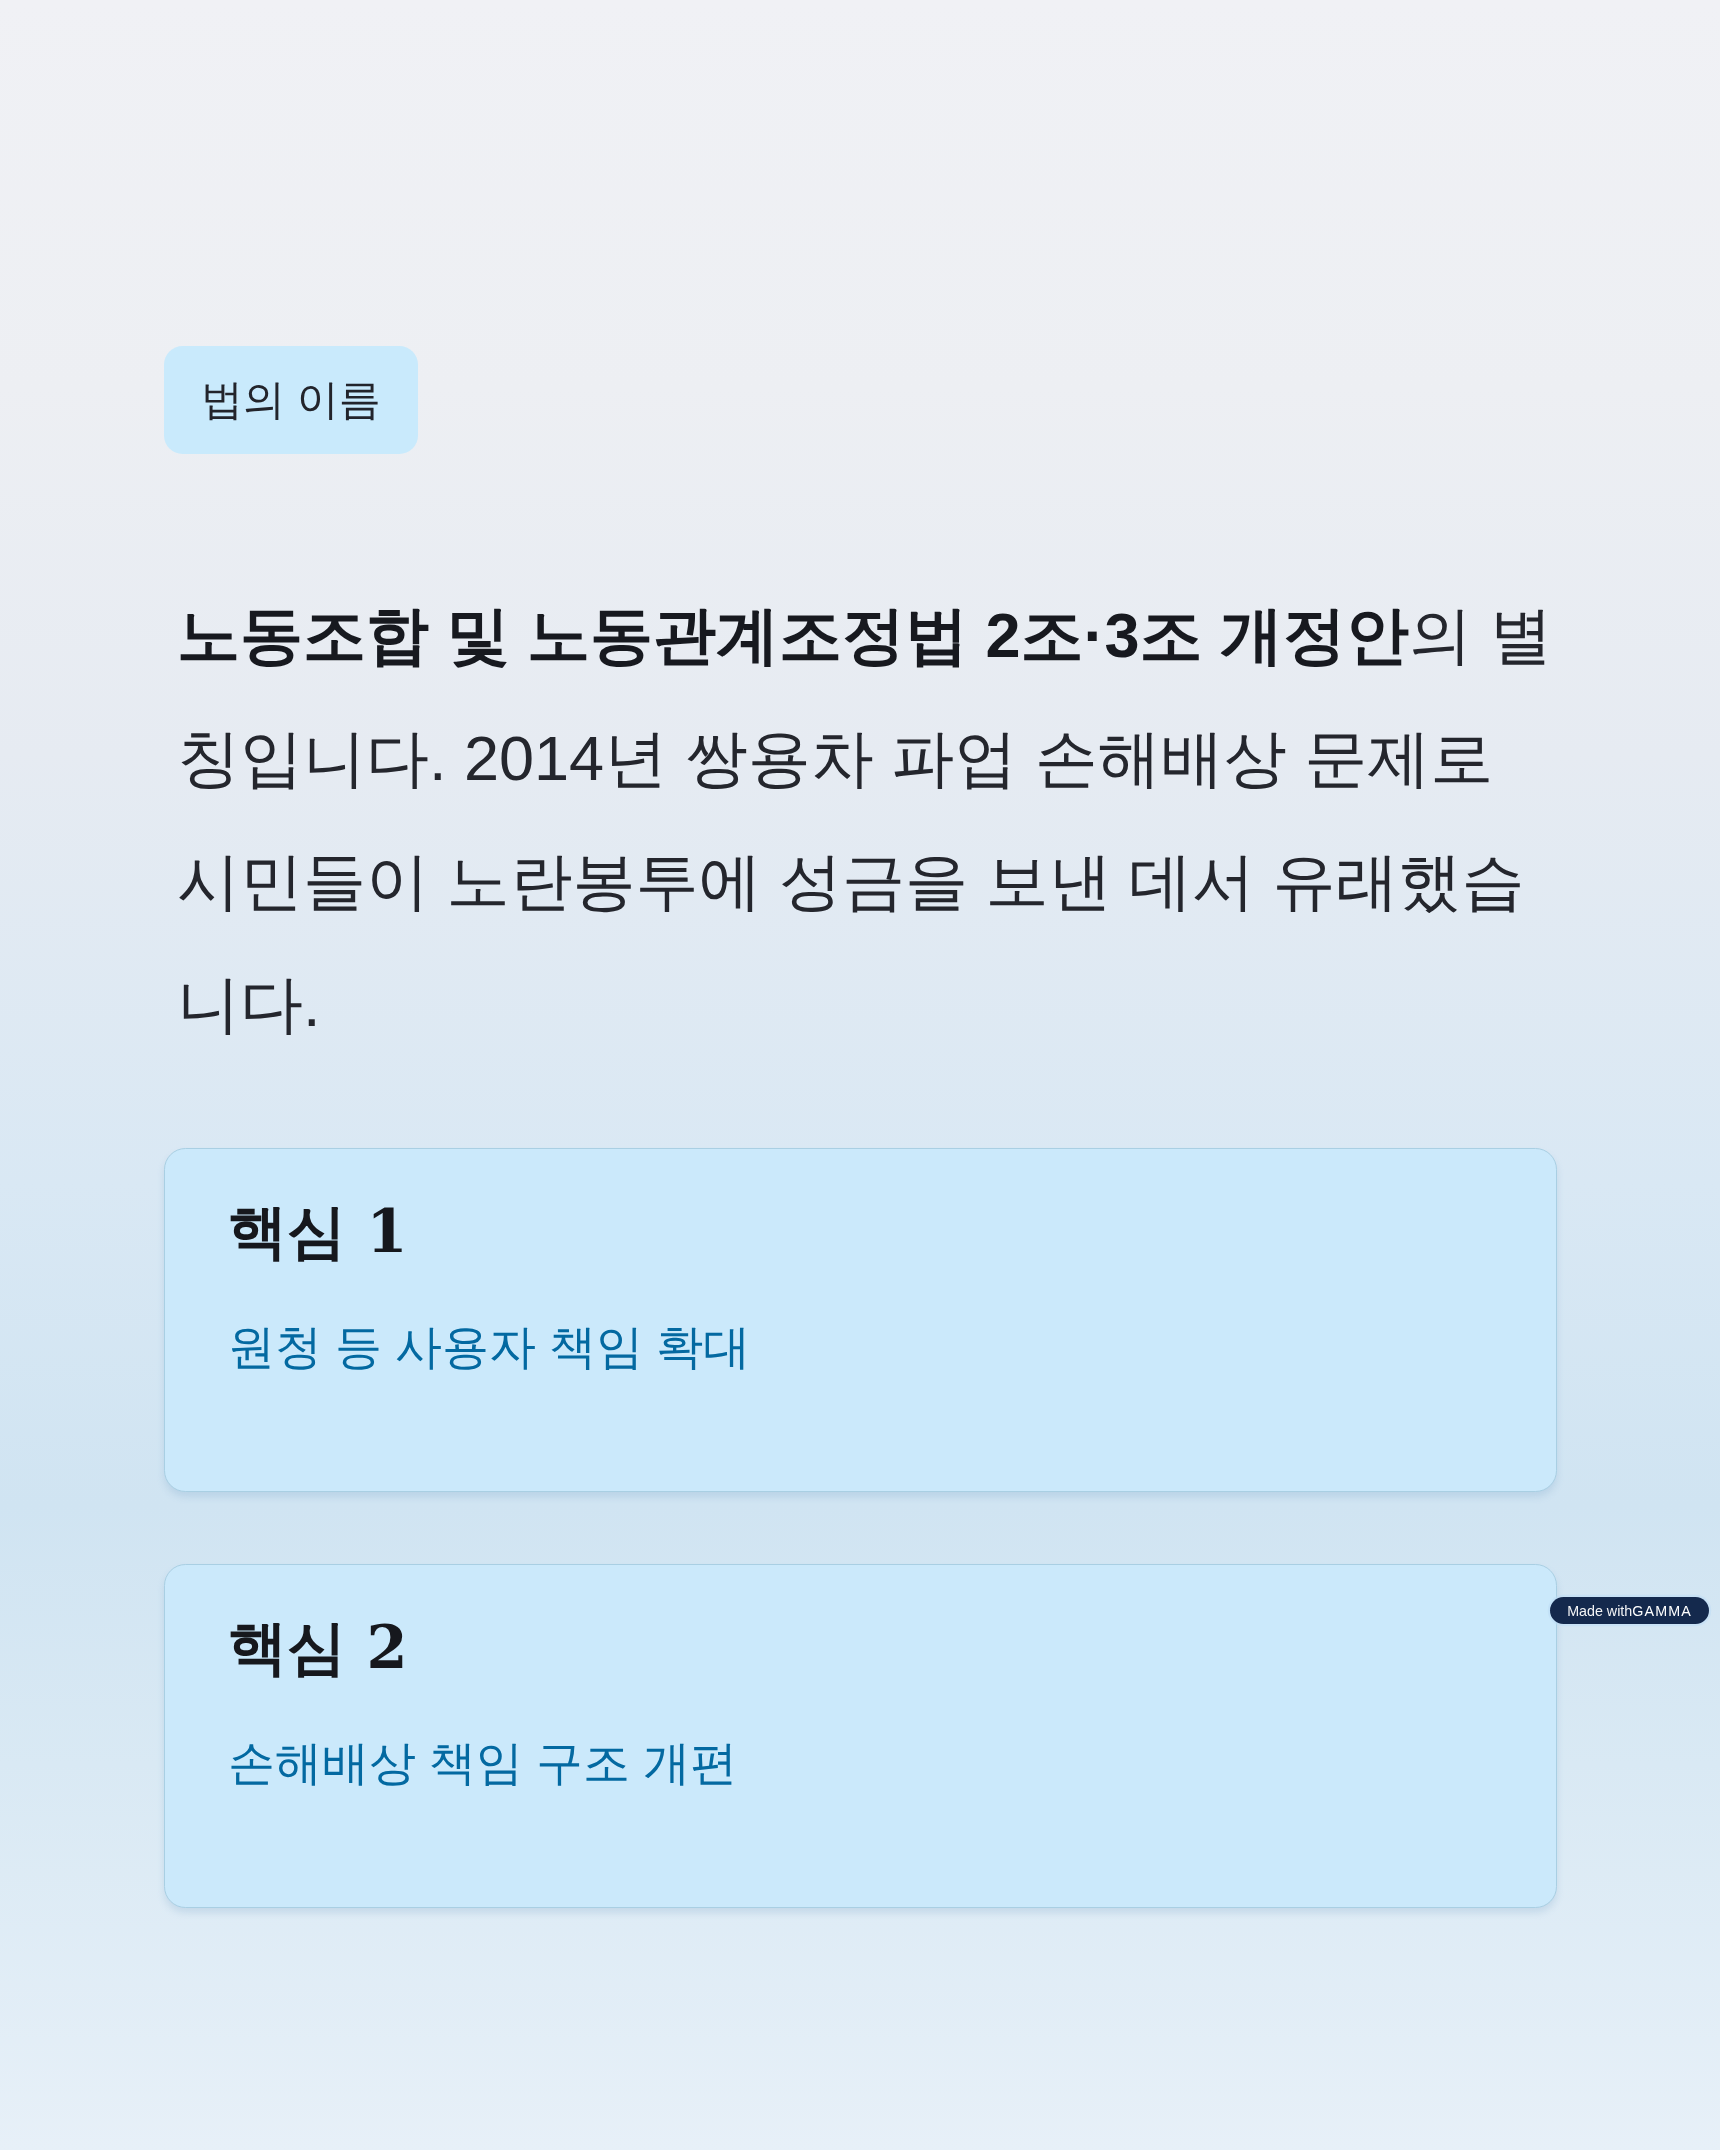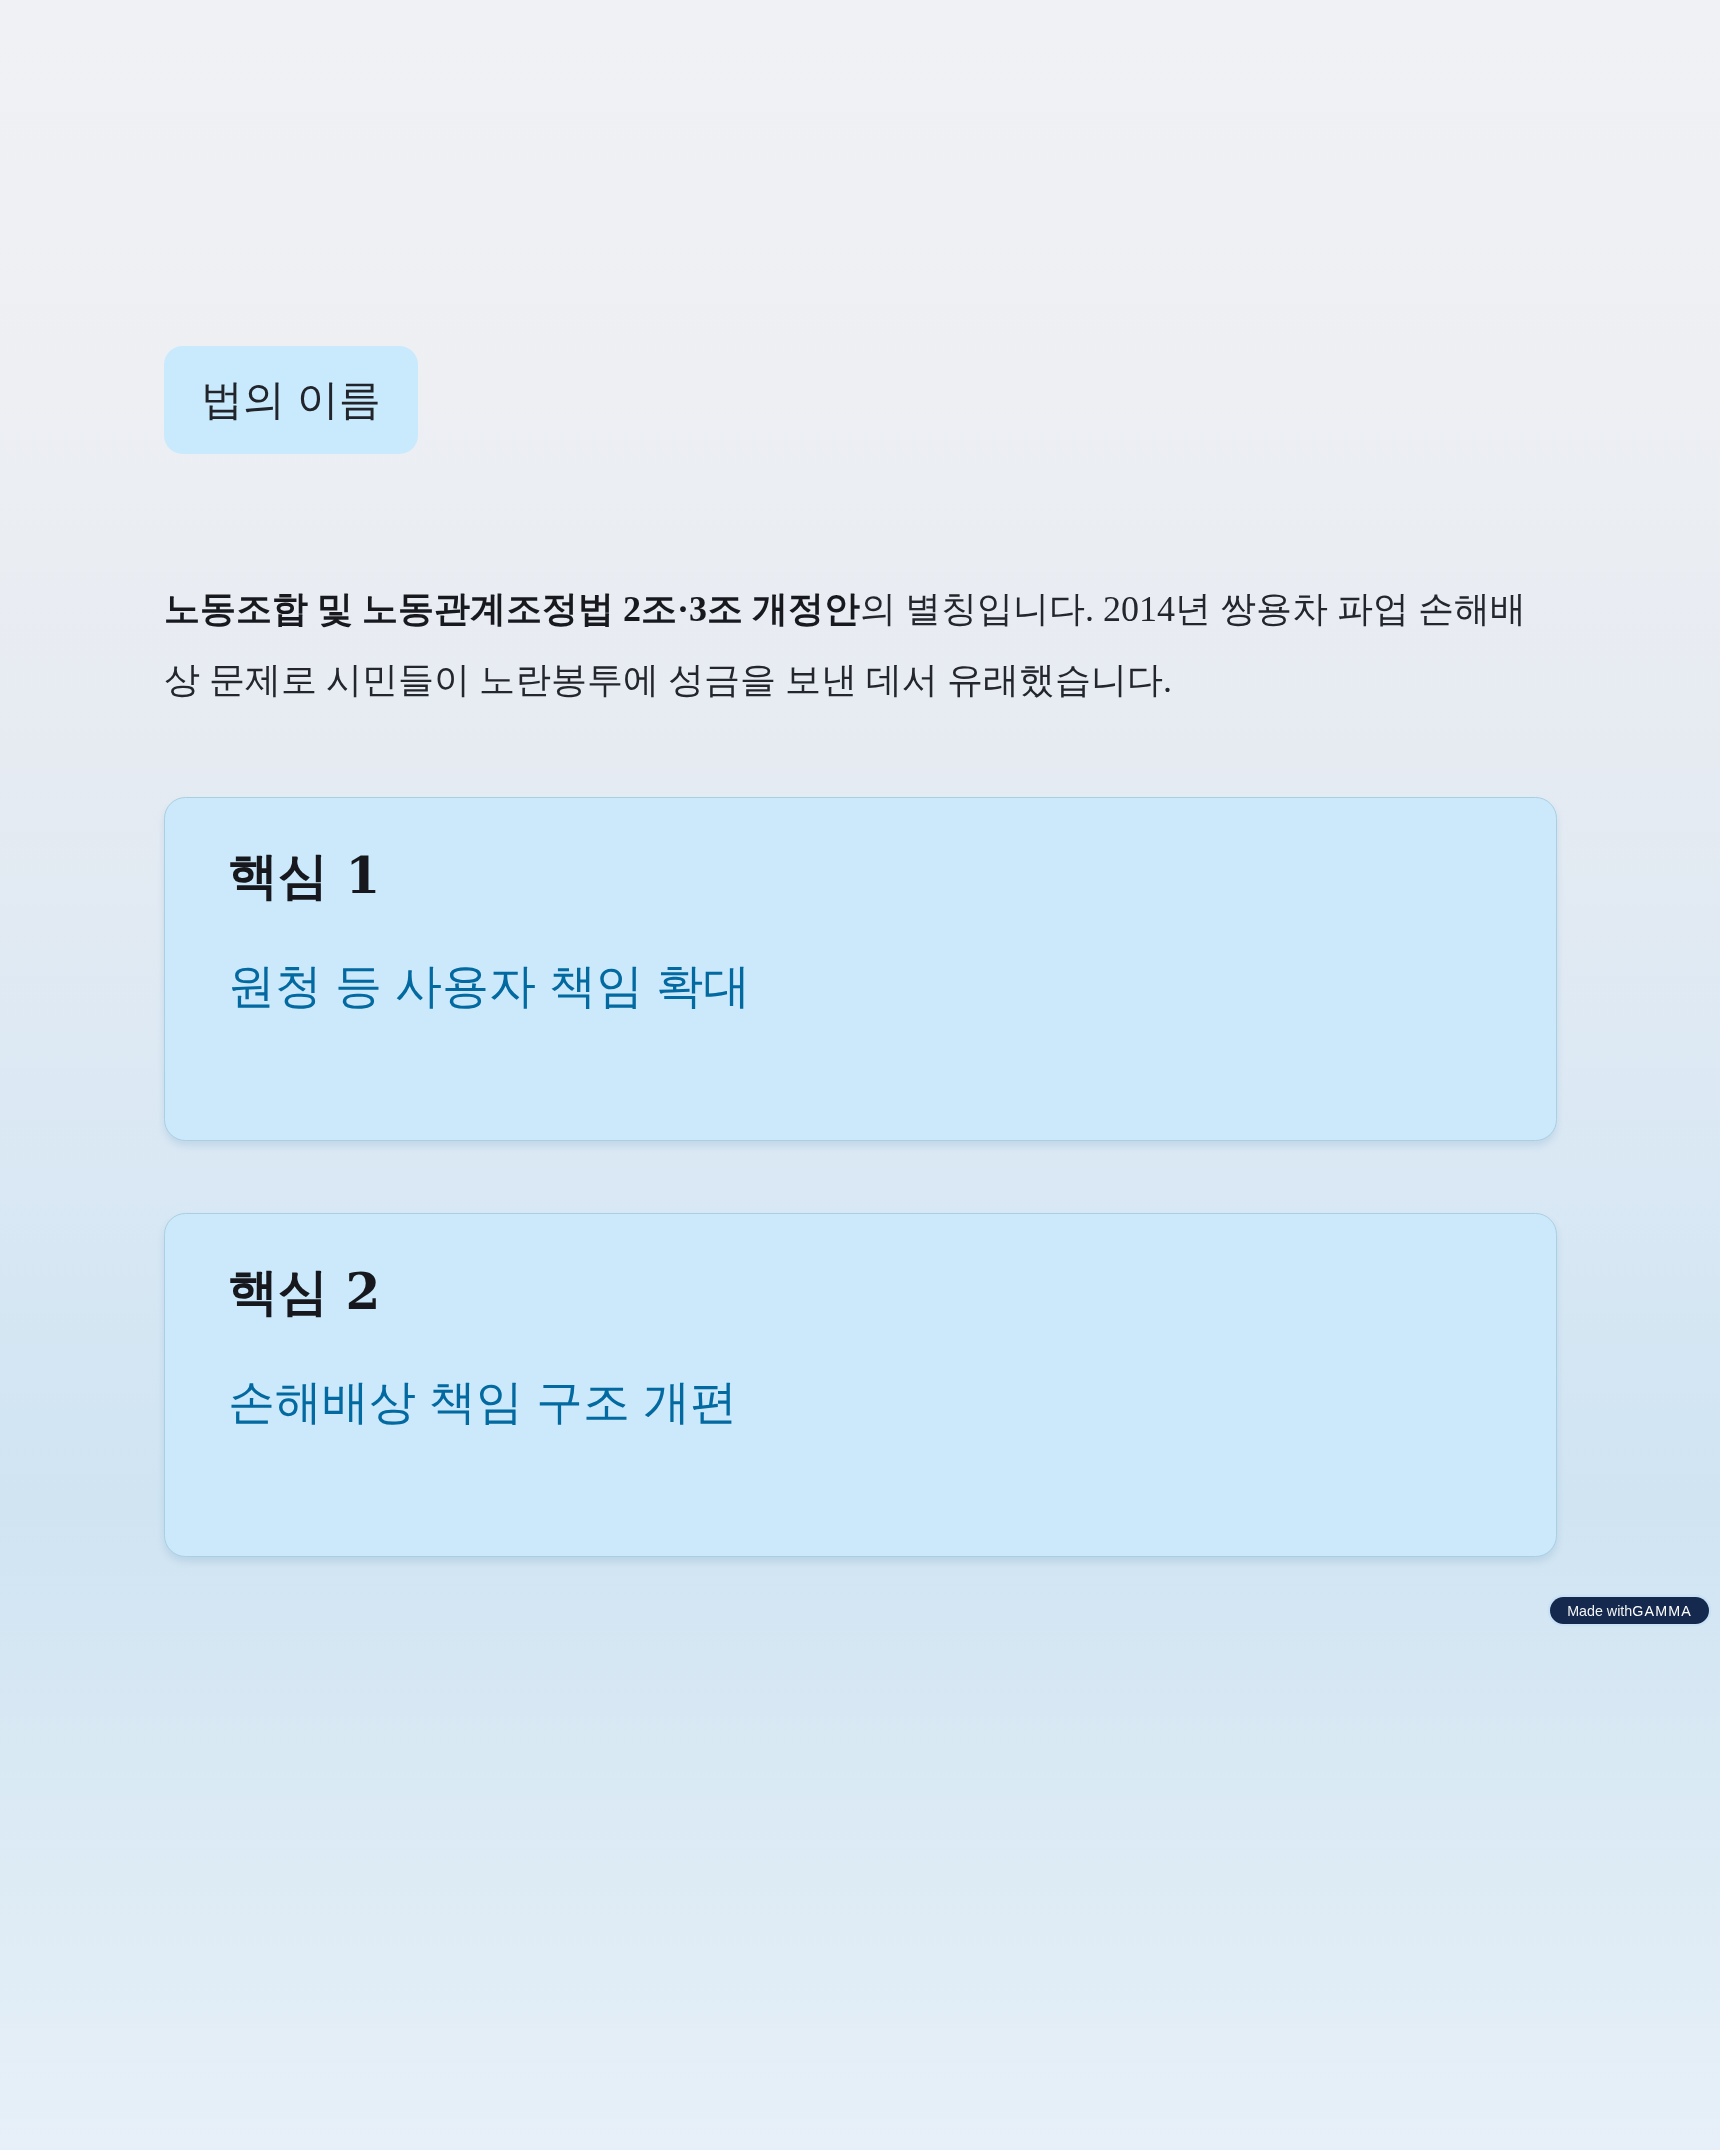--- a/index.html
+++ b/index.html
@@ -39,46 +39,45 @@
   }
   h1.title {
     margin: 24.4px 0 0 0;
     font-size: 123px;
     line-height: 1.1;
     font-weight: 800;
     letter-spacing: -0.015em;
     color: #14161b;
   }
   .intro {
-    margin: 120px 0 0 0;
+    margin: 120px 0 0 13px;
     max-width: 1394px;
-    font-size: 36px;
+    font-size: 63px;
     line-height: 1.95;
     color: #24262d;
-    font-family: Liberation Serif, serif;
   }
   .intro .bold {
     font-weight: 700;
     color: #17191f;
   }
   .card {
     box-sizing: border-box;
     height: 344px;
     border: 1.4px solid #a9cfe3;
     border-radius: 21.5px;
     background: #cbe9fb;
     padding: 52px 63px;
     box-shadow: 0 5px 7.2px rgba(110, 155, 195, 0.22);
   }
   .card-1 { margin-top: 82px; }
   .card-2 { margin-top: 72px; }
   .card h2 {
     margin: 0;
     font-family: "DejaVu Serif", "Liberation Serif", serif;
-    font-size: 50px;
+    font-size: 59px;
     line-height: 1.05;
     font-weight: 700;
     color: #16181d;
   }
   .card p {
     margin: 56px 0 0 0;
     font-size: 47px;
     line-height: 1.2;
     color: #0369a1;
   }

